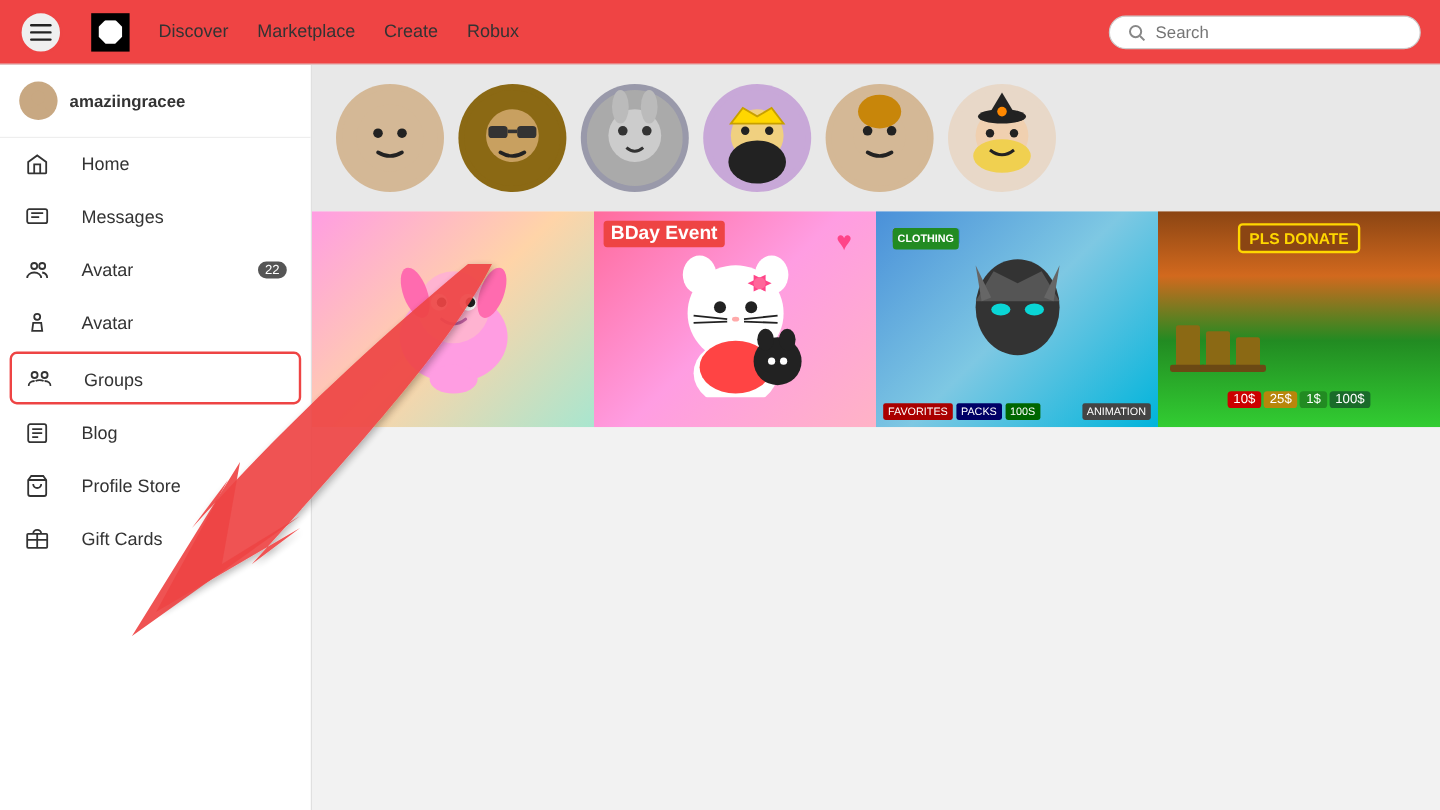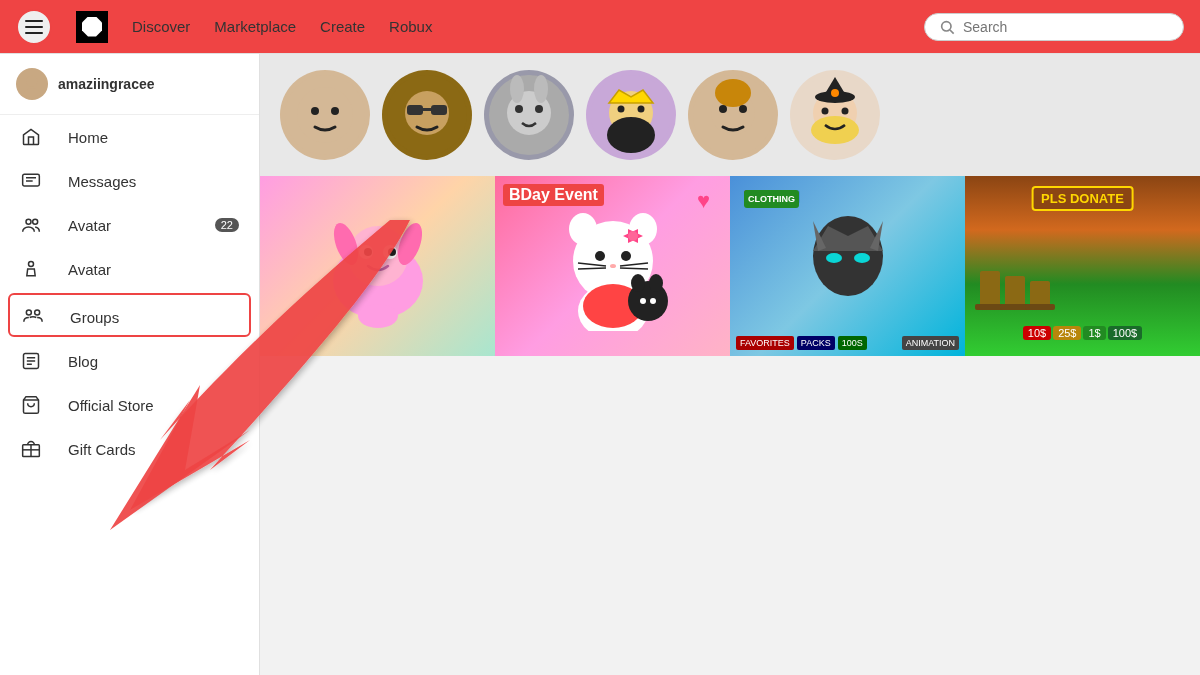--- a/index.html
+++ b/index.html
@@ -379,21 +379,21 @@
     </div>
 
     <div class="sidebar-item">
       <div class="sidebar-icon">
         <svg width="20" height="20" viewBox="0 0 24 24" fill="none" stroke="#333" stroke-width="1.8">
           <path d="M6 2L3 6v14a2 2 0 002 2h14a2 2 0 002-2V6l-3-4z"></path>
             <line x1="3" y1="6" x2="21" y2="6"></line>
           <path d="M16 10a4 4 0 01-8 0"></path>
         </svg>
       </div>
-      <span>Official Store</span>
+      <span>Profile Store</span>
     </div>
 
     <div class="sidebar-item">
       <div class="sidebar-icon">
         <svg width="20" height="20" viewBox="0 0 24 24" fill="none" stroke="#333" stroke-width="1.8">
           <rect x="2" y="7" width="20" height="14" rx="1"></rect>
             <path d="M16 7c0-2.2-1.8-4-4-4S8 4.8 8 7"></path>
           <line x1="12" y1="7" x2="12" y2="21"></line>
             <line x1="2" y1="13" x2="22" y2="13"></line>
         </svg>

